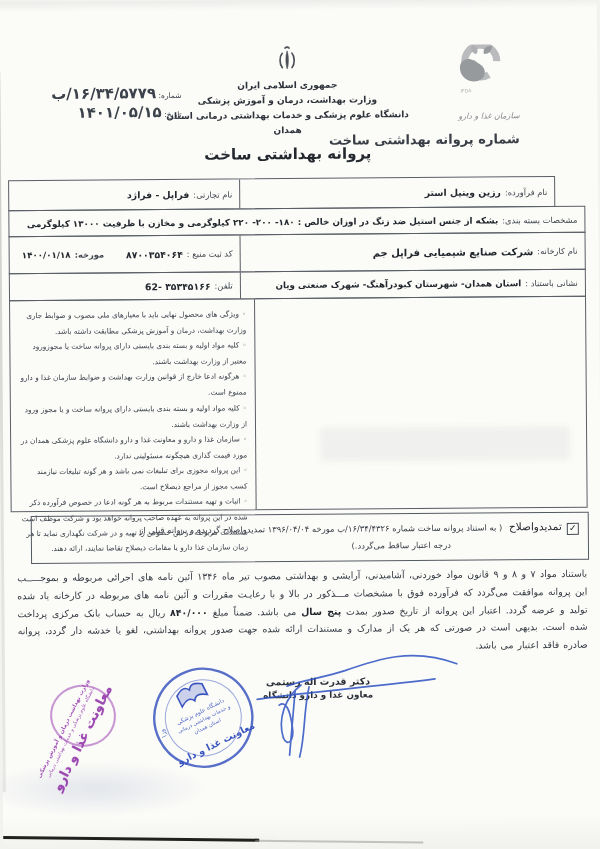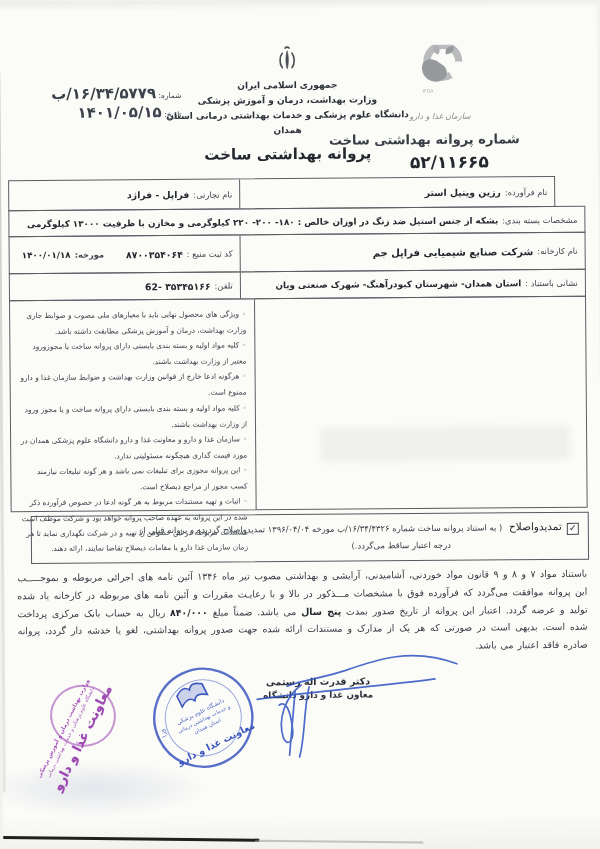--- a/index.html
+++ b/index.html
@@ -7,21 +7,21 @@
        font-family:"DejaVu Sans",sans-serif;color:#373c45}
   .sheet{position:absolute;inset:0;background:linear-gradient(180deg,#ececea 0,#fbfbf8 10px,#fbfbf8 96%,#f1f1ee 100%);
          transform:rotate(-0.45deg);transform-origin:50% 50%;direction:rtl}
   .abs{position:absolute}
   
   .hdr-center{width:260px;text-align:center}
   .hdr-line{font-size:9px;font-weight:bold;color:#2e333b;line-height:15px}
   .doc-title{font-size:15px;font-weight:bold;color:#23272e;margin-top:7px;letter-spacing:.5px}
   .serial-block{font-size:7.5px;color:#3c424b;text-align:right;line-height:17px}
   .serial-block b{font-size:15px;letter-spacing:.3px}
-  .lic-block{width:110px;text-align:left}
+  .lic-block{width:110px;text-align:right}
   .lic-caption{font-size:8px;font-style:italic;color:#85878c;margin-top:1px}
   .lic-label{font-size:13px;font-weight:bold;color:#3a3f47;margin-top:11px;white-space:nowrap}
   .lic-number{font-size:17px;font-weight:bold;color:#23272e;margin-top:5px;letter-spacing:1px}
   
   .tbl{width:577px}
   .trow{display:flex;border:1px solid #5a5f66;margin-top:-1px;background:transparent}
   .cell{padding:3px 7px;font-size:8.3px;display:flex;align-items:center;gap:4px;min-height:0}
   .cellA{width:300px;border-left:1px solid #5a5f66;flex:none}
   .cellB{flex:1}
   .lbl{color:#40454e;white-space:nowrap}
@@ -95,21 +95,20 @@
       <g fill="none" stroke="#8e9094">
         <path d="M52 38 a20 20 0 1 1 10 -17" stroke-width="9" opacity=".75"></path>
         <path d="M34 20 C22 14 14 22 16 32 C18 44 32 50 42 44 C50 39 48 28 40 24 C36 22 35 20 34 20 Z" fill="#7f8287" stroke="none"></path>
         <path d="M46 12 C44 5 50 1 56 2 C57 8 52 12 46 12 Z" fill="#7f8287" stroke="none"></path>
         <path d="M36 12 C30 10 28 4 32 0 C38 2 40 8 36 12 Z" fill="#9b9da1" stroke="none"></path>
       </g>
       <text x="30" y="60" font-size="6" fill="#9b9da1">IFDA</text>
     </svg>
     <div class="lic-caption">سازمان غذا و دارو</div>
     <div class="lic-label">شماره پروانه بهداشتی ساخت</div>
-    <div class="lic-number">۵۲/۱۱۶۶۵</div>
   </div>
 
   <div class="abs tbl" style="left:10px;top:179px">
     <div class="trow" style="height:29px;margin-right:30px">
       <div class="cell cellA" style="width:300px">
         <span class="lbl">نام فرآورده:</span>
         <span class="val">رزین وینیل استر</span>
       </div>
       <div class="cell cellB">
         <span class="lbl">نام تجارتی:</span>

